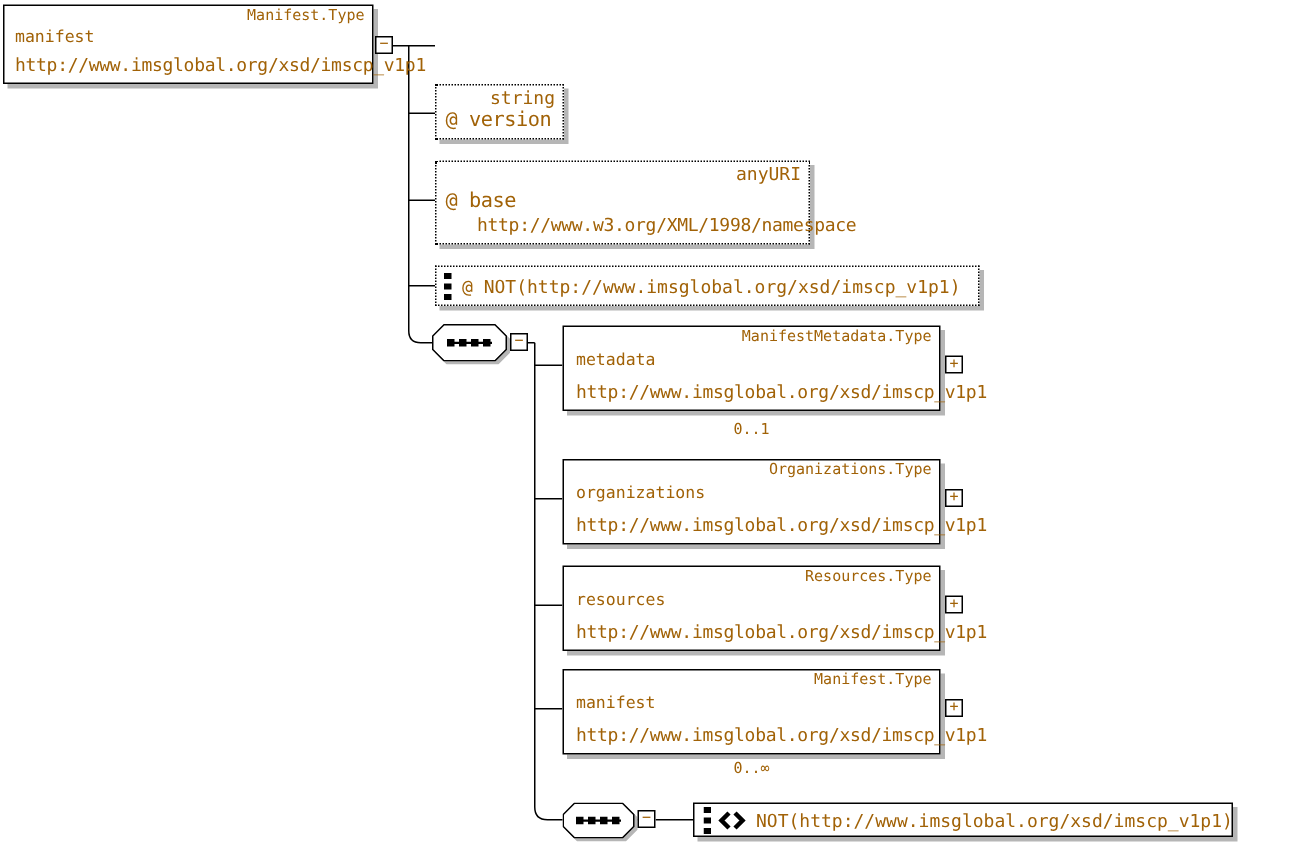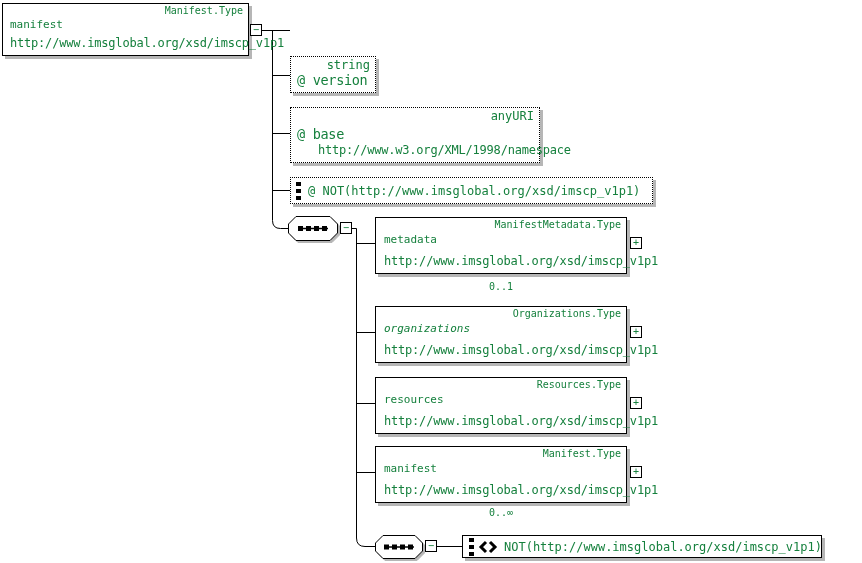--- a/index.html
+++ b/index.html
@@ -1,18 +1,18 @@
 <!DOCTYPE html>
 <html><head>
 <meta charset="utf-8">
 <style>
   html,body{margin:0;padding:0;background:#fff;}
   #canvas{
     position:relative;width:862px;height:563px;background:#ffffff;
-    font-family:"DejaVu Sans Mono",monospace;color:#15803d;overflow:hidden;
+    font-family:"DejaVu Sans Mono",monospace;color:#a16207;overflow:hidden;
   }
   svg.lines{position:absolute;left:0;top:0;pointer-events:none;}
   .box{position:absolute;background:#fff;box-sizing:border-box;}
   .solid{border:1px solid #000;box-shadow:3px 3px 0 #b6b6b6;}
   .rootb{border:1.5px solid #000;box-shadow:3px 3px 0 #b6b6b6;}
   .dotted{border:1px dotted #000;box-shadow:3px 3px 0 #b6b6b6;}
   .type{position:absolute;top:1px;right:5px;font-size:10px;white-space:nowrap;}
   .atype{position:absolute;top:1px;right:5px;font-size:12px;white-space:nowrap;}
   .name{position:absolute;left:8px;font-size:11px;white-space:nowrap;}
   .aname{position:absolute;left:6px;font-size:13.5px;white-space:nowrap;letter-spacing:-0.3px;}
@@ -108,21 +108,21 @@
     <span class="name" style="top:15px;">metadata</span>
     <span class="ns">http://www.imsglobal.org/xsd/imscp_v1p1</span>
   </div>
   <div class="handle" style="left:630px;top:237px;">
     <span>+</span>
   </div>
   <div class="card" style="left:375px;top:281px;">0..1</div>
 
   <div class="box solid" style="left:375px;top:306px;width:252px;height:57px;">
     <span class="type">Organizations.Type</span>
-    <span class="name" style="top:15px;font-style:italic;">organizations</span>
+    <span class="name" style="top:15px;">organizations</span>
     <span class="ns">http://www.imsglobal.org/xsd/imscp_v1p1</span>
   </div>
   <div class="handle" style="left:630px;top:326px;">
     <span>+</span>
   </div>
 
   <div class="box solid" style="left:375px;top:377px;width:252px;height:57px;">
     <span class="type">Resources.Type</span>
     <span class="name" style="top:15px;">resources</span>
     <span class="ns">http://www.imsglobal.org/xsd/imscp_v1p1</span>

